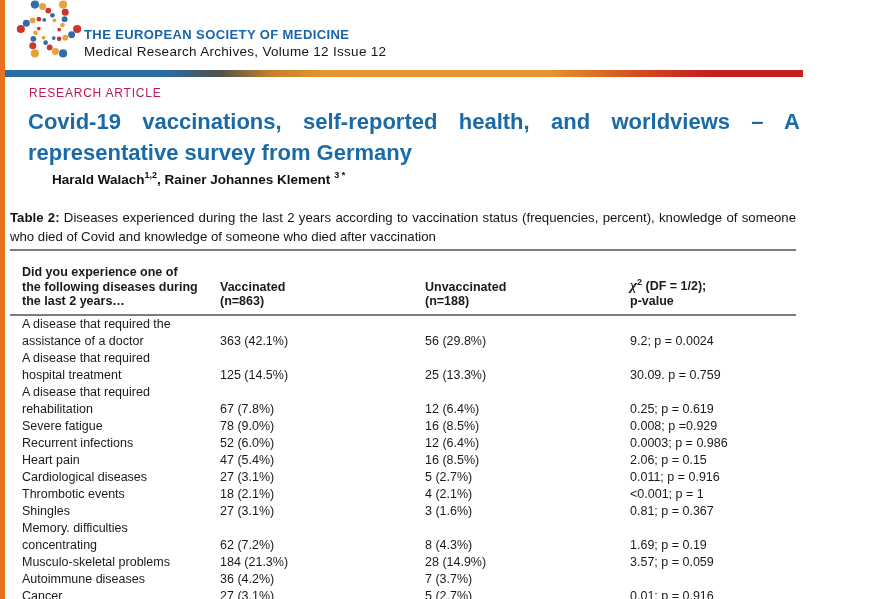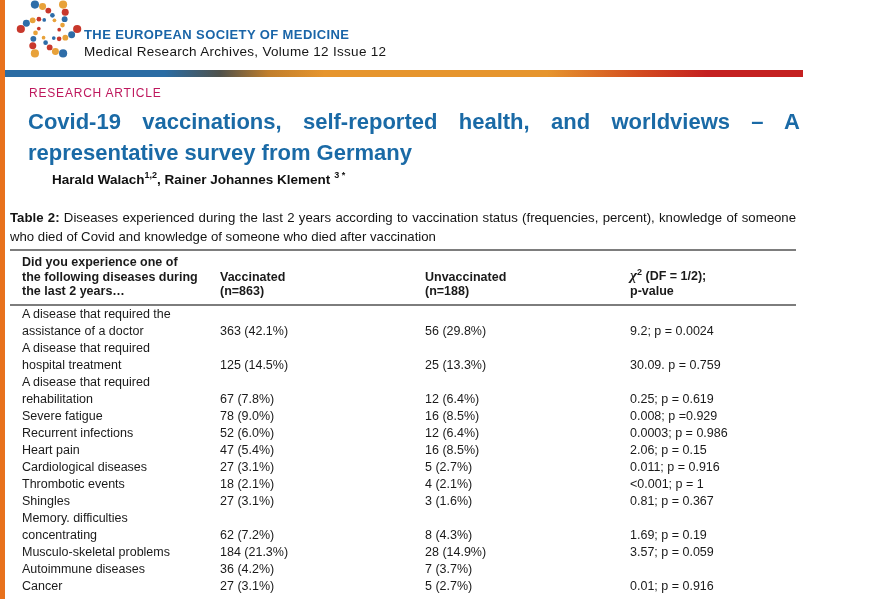--- a/index.html
+++ b/index.html
@@ -35,21 +35,21 @@
 
   
   .table-wrap { position:absolute; left:10px; top:208px; width:786px; }
   .caption { font-size:13.2px; line-height:19px; text-align:justify; color:#141414; }
   .caption .cap-label { font-weight:bold; }
   .rule { border:0; border-top:2px solid #7d7d7d; margin:0; }
   .rule-caption { margin-top:3px; }
 
   .thead {
     display:grid; grid-template-columns:210px 205px 195px 1fr; align-items:end;
-    font-weight:bold; font-size:12.5px; line-height:14.5px; padding:4px 0 5px 0;
+    font-weight:bold; font-size:12.5px; line-height:14.5px; padding:14px 0 5px 0;
   }
   .thead .c1 { padding-left:12px; white-space:pre-line; }
   .thead .c4 { padding-left:10px; }
   .pre { white-space:pre-line; }
   .chi-sym { font-family:"Liberation Serif", serif; font-style:italic; font-weight:bold; font-size:15px; }
   .thead sup { font-size:9px; }
 
   .trow {
     display:grid; grid-template-columns:210px 205px 195px 1fr; align-items:end;
     font-size:12.5px; line-height:17px;

